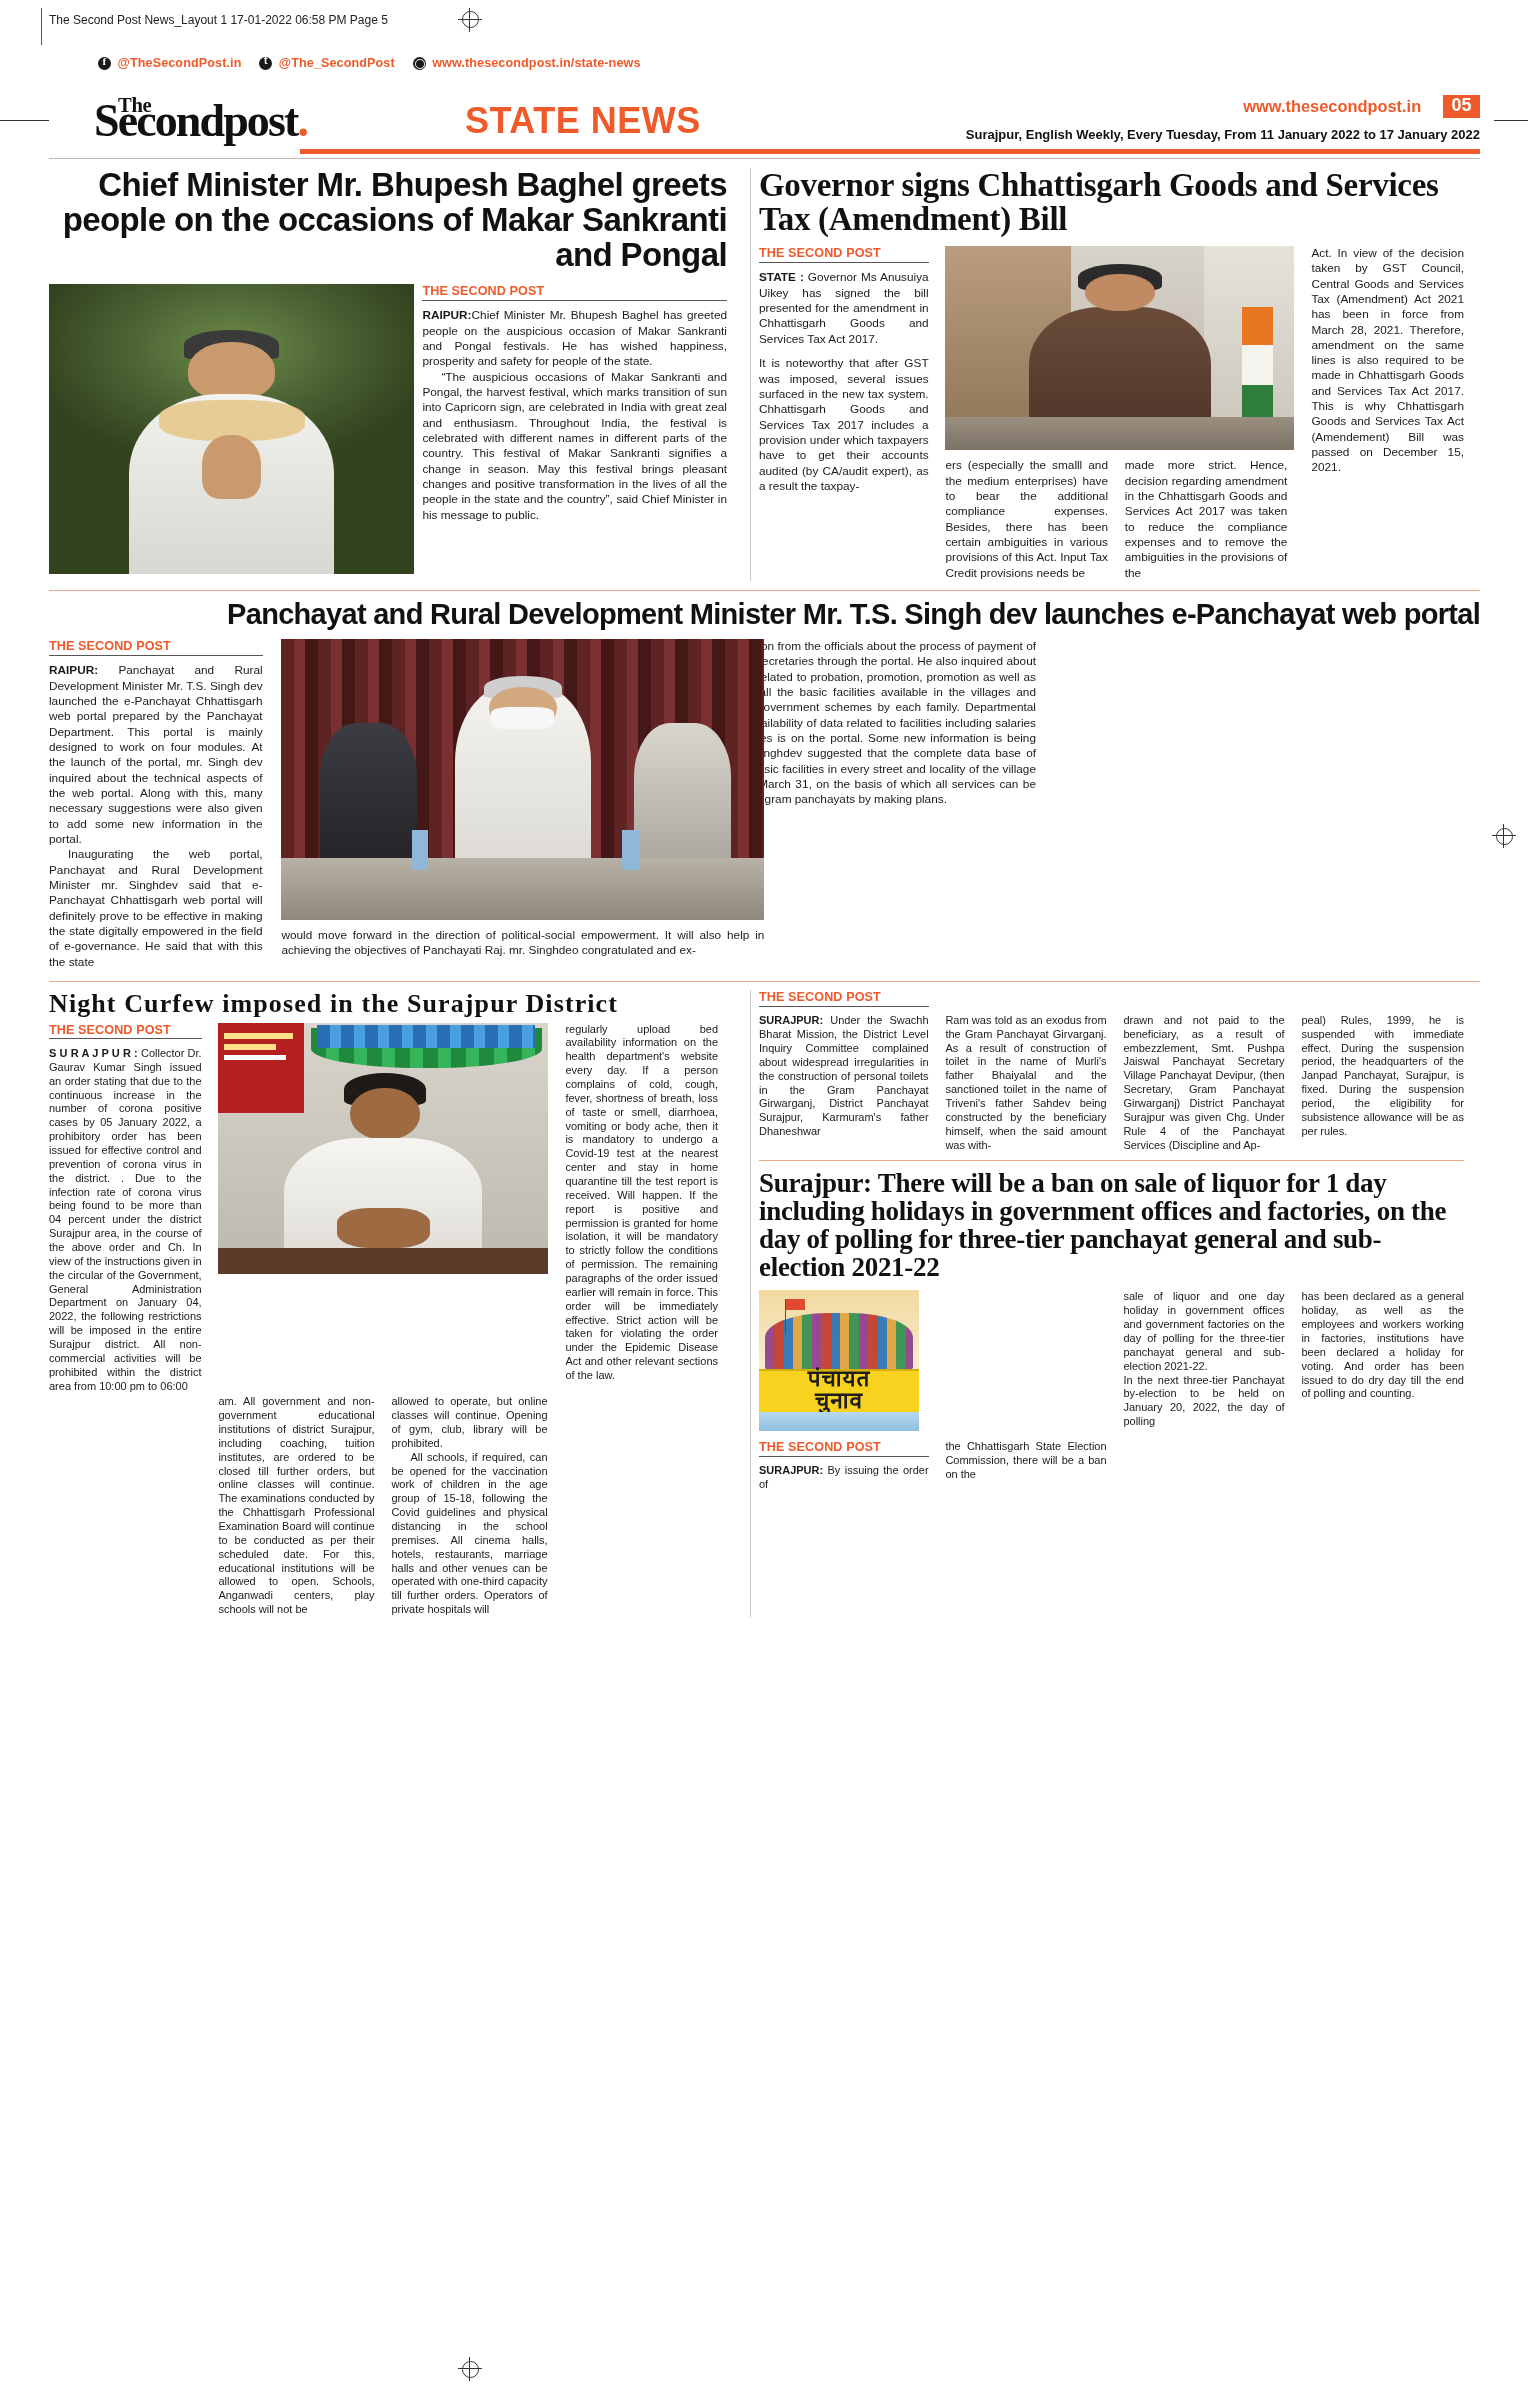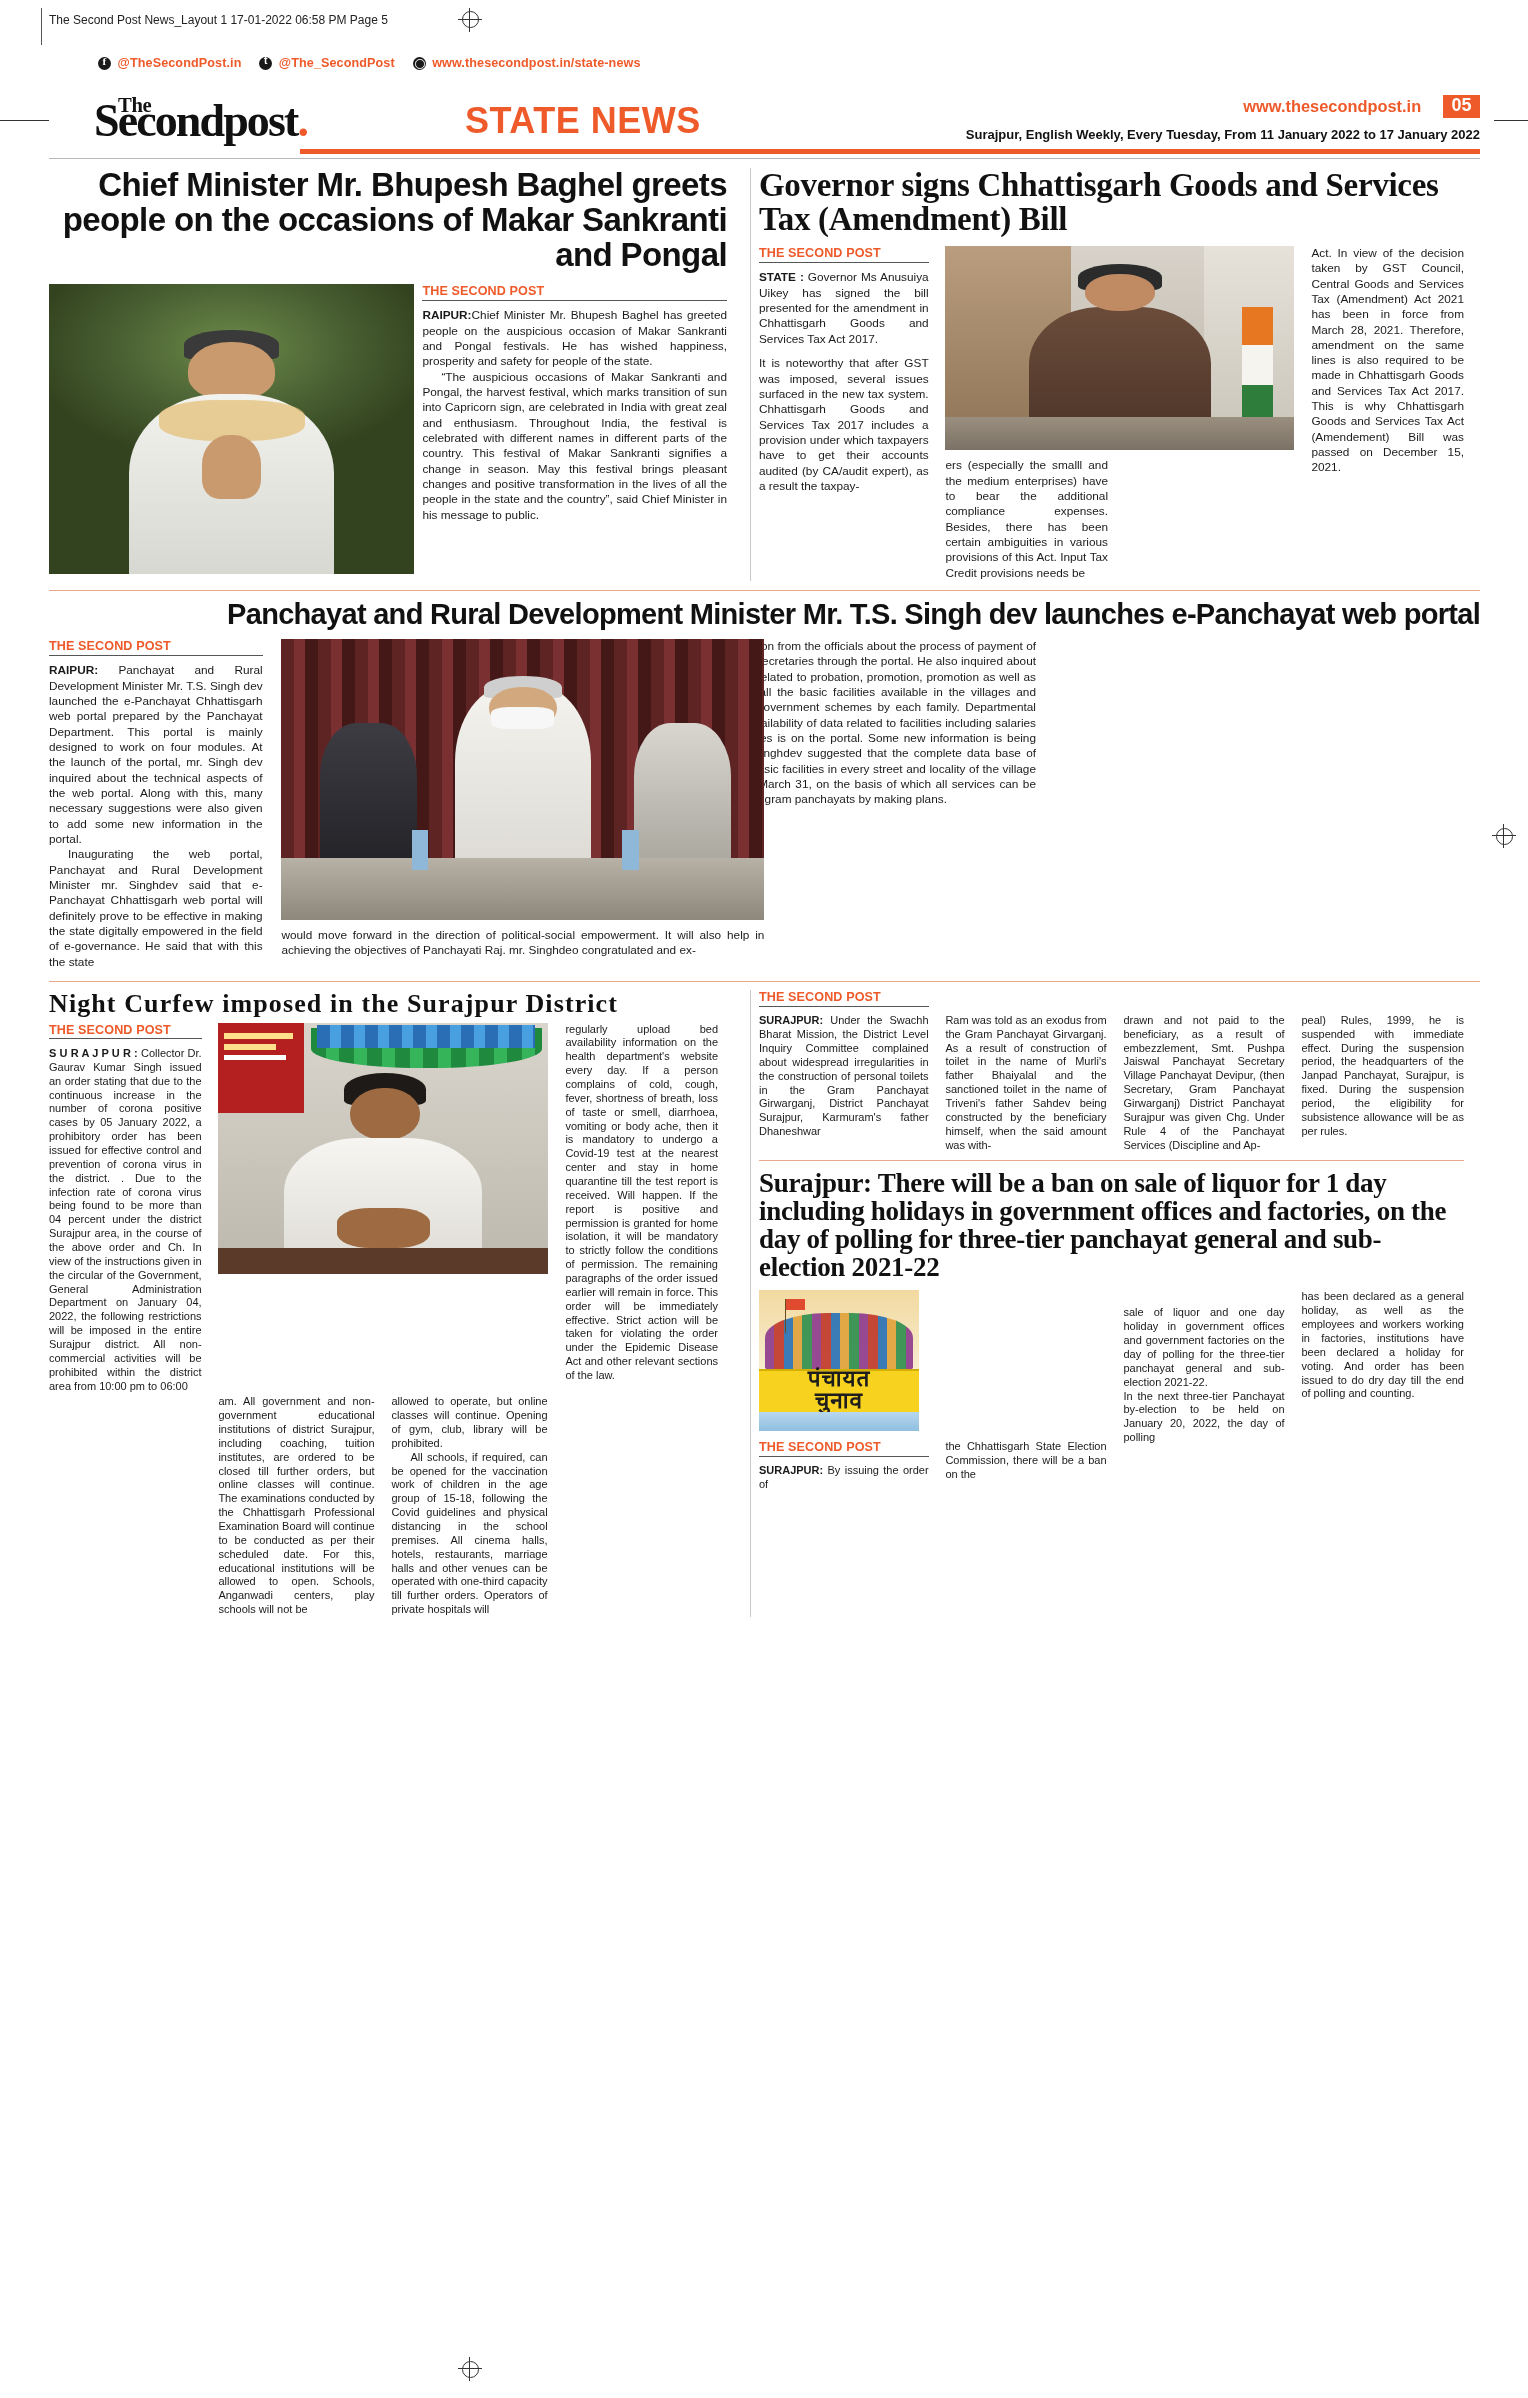--- a/index.html
+++ b/index.html
@@ -277,20 +277,23 @@
               <span class="flag"></span>
             <span class="sari"></span>
               <span class="hair"></span>
               <span class="face"></span>
             <span class="desk"></span>
           </div>
           <div style="display:flex;">
             <div class="body-col" style="width:171px;padding-right:8.4px;">
               <p class="first">ers (especially the smalll and the medium enterprises) have to bear the additional compliance expenses. Besides, there has been certain ambiguities in various provisions of this Act. Input Tax Credit provisions needs be</p>
             </div>
+            <div class="body-col" style="width:171px;padding-left:8.4px;">
+              <p class="first">made more strict. Hence, decision regarding amendment in the Chhattisgarh Goods and Services Act 2017 was taken to reduce the compliance expenses and to remove the ambiguities in the provisions of the</p>
+            </div>
           </div>
         </div>
 
         <div class="col" style="width:161px; padding-right:0;">
           <div class="body-col">
             <p class="first">Act. In view of the decision taken by GST Council, Central Goods and Services Tax (Amendment) Act 2021 has been in force from March 28, 2021. Therefore, amendment on the same lines is also required to be made in Chhattisgarh Goods and Services Tax Act 2017. This is why Chhattisgarh Goods and Services Tax Act (Amendement) Bill was passed on December 15, 2021.</p>
           </div>
         </div>
       </div>
     </div>
@@ -451,21 +454,21 @@
             <span class="kicker" style="margin-top:8.4px;">THE SECOND POST</span>
             <div class="body-col small-col">
               <p class="first"><b>SURAJPUR:</b><span> By issuing the order of</span></p>
             </div>
           </div>
           <div style="width:178px; padding:0 8.4px;">
             <div class="body-col small-col" style="margin-top:150px;">
               <p class="first">the Chhattisgarh State Election Commission, there will be a ban on the</p>
             </div>
           </div>
-          <div style="width:178px; padding:0 8.4px;margin-top:16px;">
+          <div style="width:178px; padding:0 8.4px;">
             <div class="body-col small-col">
               <p class="first">sale of liquor and one day holiday in government offices and government factories on the day of polling for the three-tier panchayat general and sub-election 2021-22.</p>
               <p style="text-indent:0;">In the next three-tier Panchayat by-election to be held on January 20, 2022, the day of polling</p>
             </div>
           </div>
           <div style="width:171px; padding-left:8.4px;">
             <div class="body-col small-col">
               <p class="first">has been declared as a general holiday, as well as the employees and workers working in factories, institutions have been declared a holiday for voting. And order has been issued to do dry day till the end of polling and counting.</p>
             </div>
           </div>

